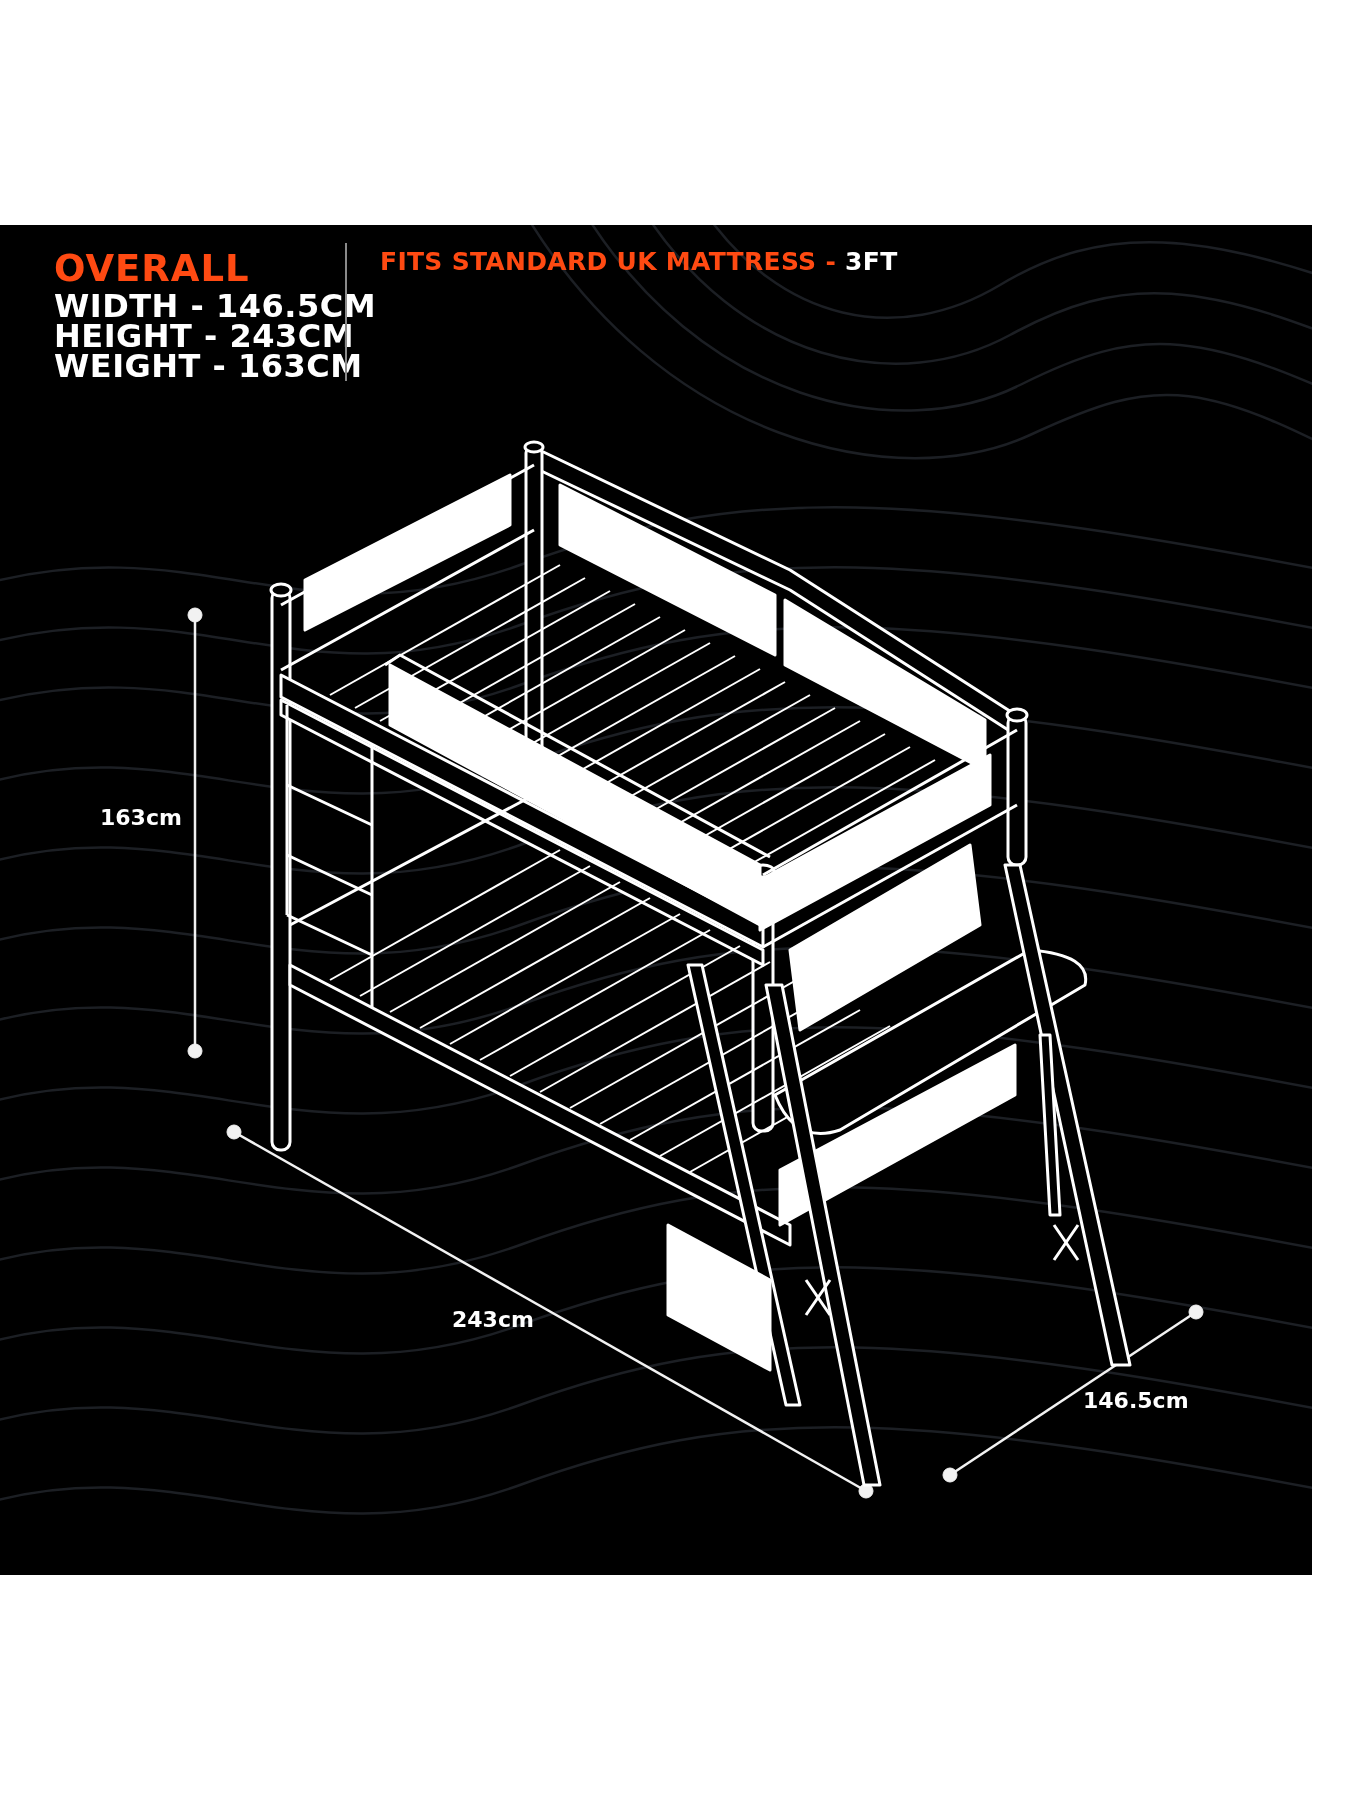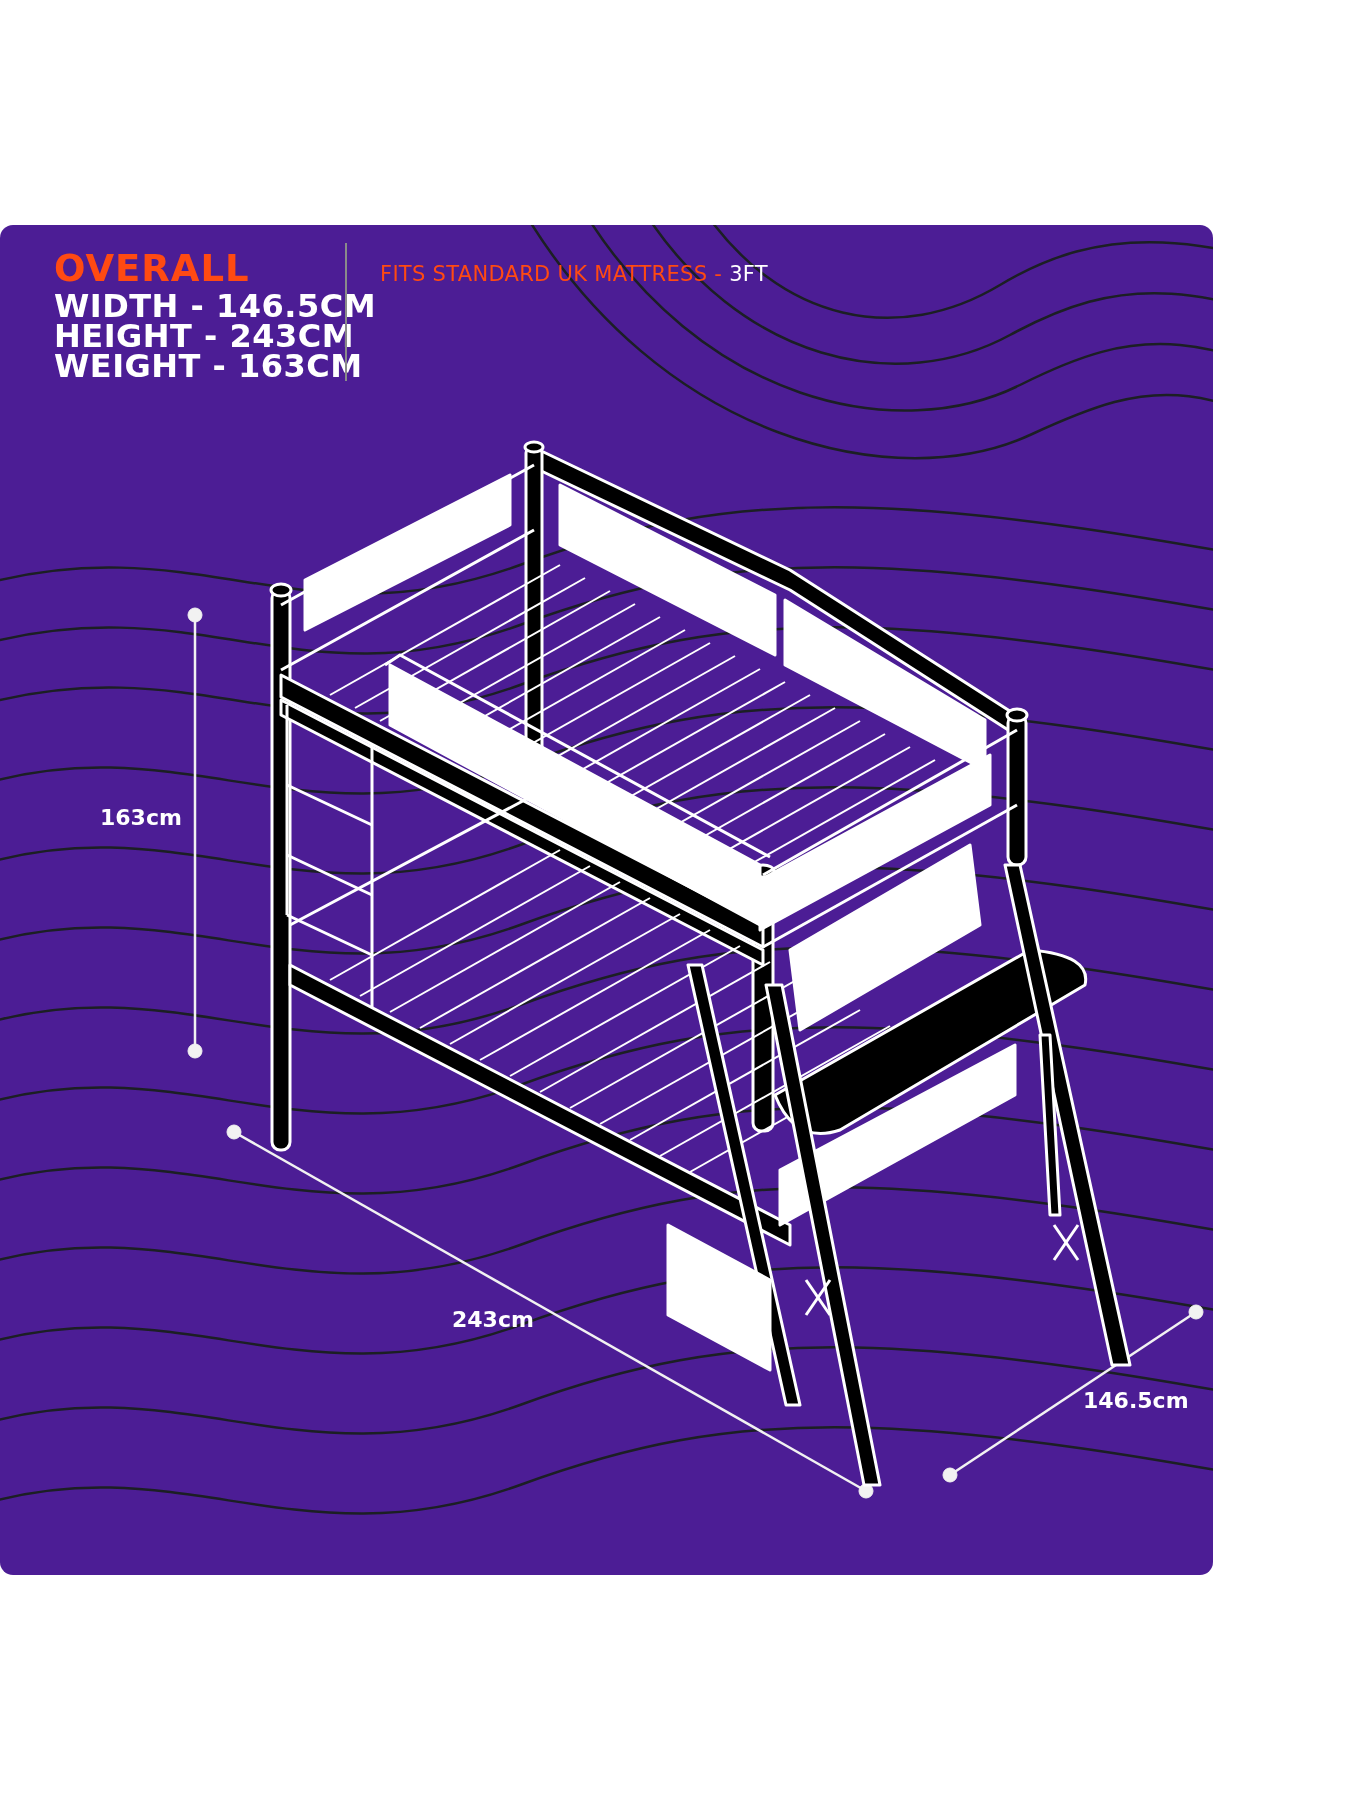--- a/index.html
+++ b/index.html
@@ -1,24 +1,24 @@
 <!DOCTYPE html>
 <html><head>
 <meta charset="utf-8">
 <style>
   html, body { margin: 0; padding: 0; background: #ffffff; }
   body { width: 1350px; height: 1800px; position: relative; overflow: hidden; font-family: "DejaVu Sans", sans-serif; }
-  .panel { position: absolute; left: 0; top: 225px; width: 1213px; height: 1350px; background: #4c1d95; overflow: hidden; border-radius: 13px; }
+  .panel { position: absolute; left: 0; top: 225px; width: 1312px; height: 1350px; background: #000000; overflow: hidden; }
   .panel svg.bg { position: absolute; left: 0; top: 0; }
   .spec-left { position: absolute; left: 54px; top: 22px; }
   .overall { color: #ff4a12; font-weight: 900; font-size: 37px; letter-spacing: 1px; line-height: 44px; font-family: "DejaVu Sans", sans-serif; }
   .dim-line { color: #ffffff; font-weight: 800; font-size: 32px; line-height: 30px; letter-spacing: 0.5px; white-space: nowrap; }
   .divider { position: absolute; left: 345px; top: 18px; width: 2px; height: 138px; background: #8a8a8a; }
   .spec-right { position: absolute; left: 380px; top: 22px; }
-  .spec-row { font-size: 21px; font-weight: 400; line-height: 30px; margin-bottom: 17px; white-space: nowrap; letter-spacing: 0.3px; margin-top: 12px; }
+  .spec-row { font-size: 25px; font-weight: 700; line-height: 30px; margin-bottom: 17px; white-space: nowrap; letter-spacing: 0.3px; }
   .spec-row .k { color: #ff4a12; }
   .spec-row .sep { color: #ff4a12; }
   .spec-row .v { color: #ffffff; }
   .measure-label { position: absolute; color: #ffffff; font-weight: 700; font-size: 22px; white-space: nowrap; }
   svg.art { position: absolute; left: 0; top: 0; }
 </style>
 </head>
 <body>
 
 <div class="panel">

